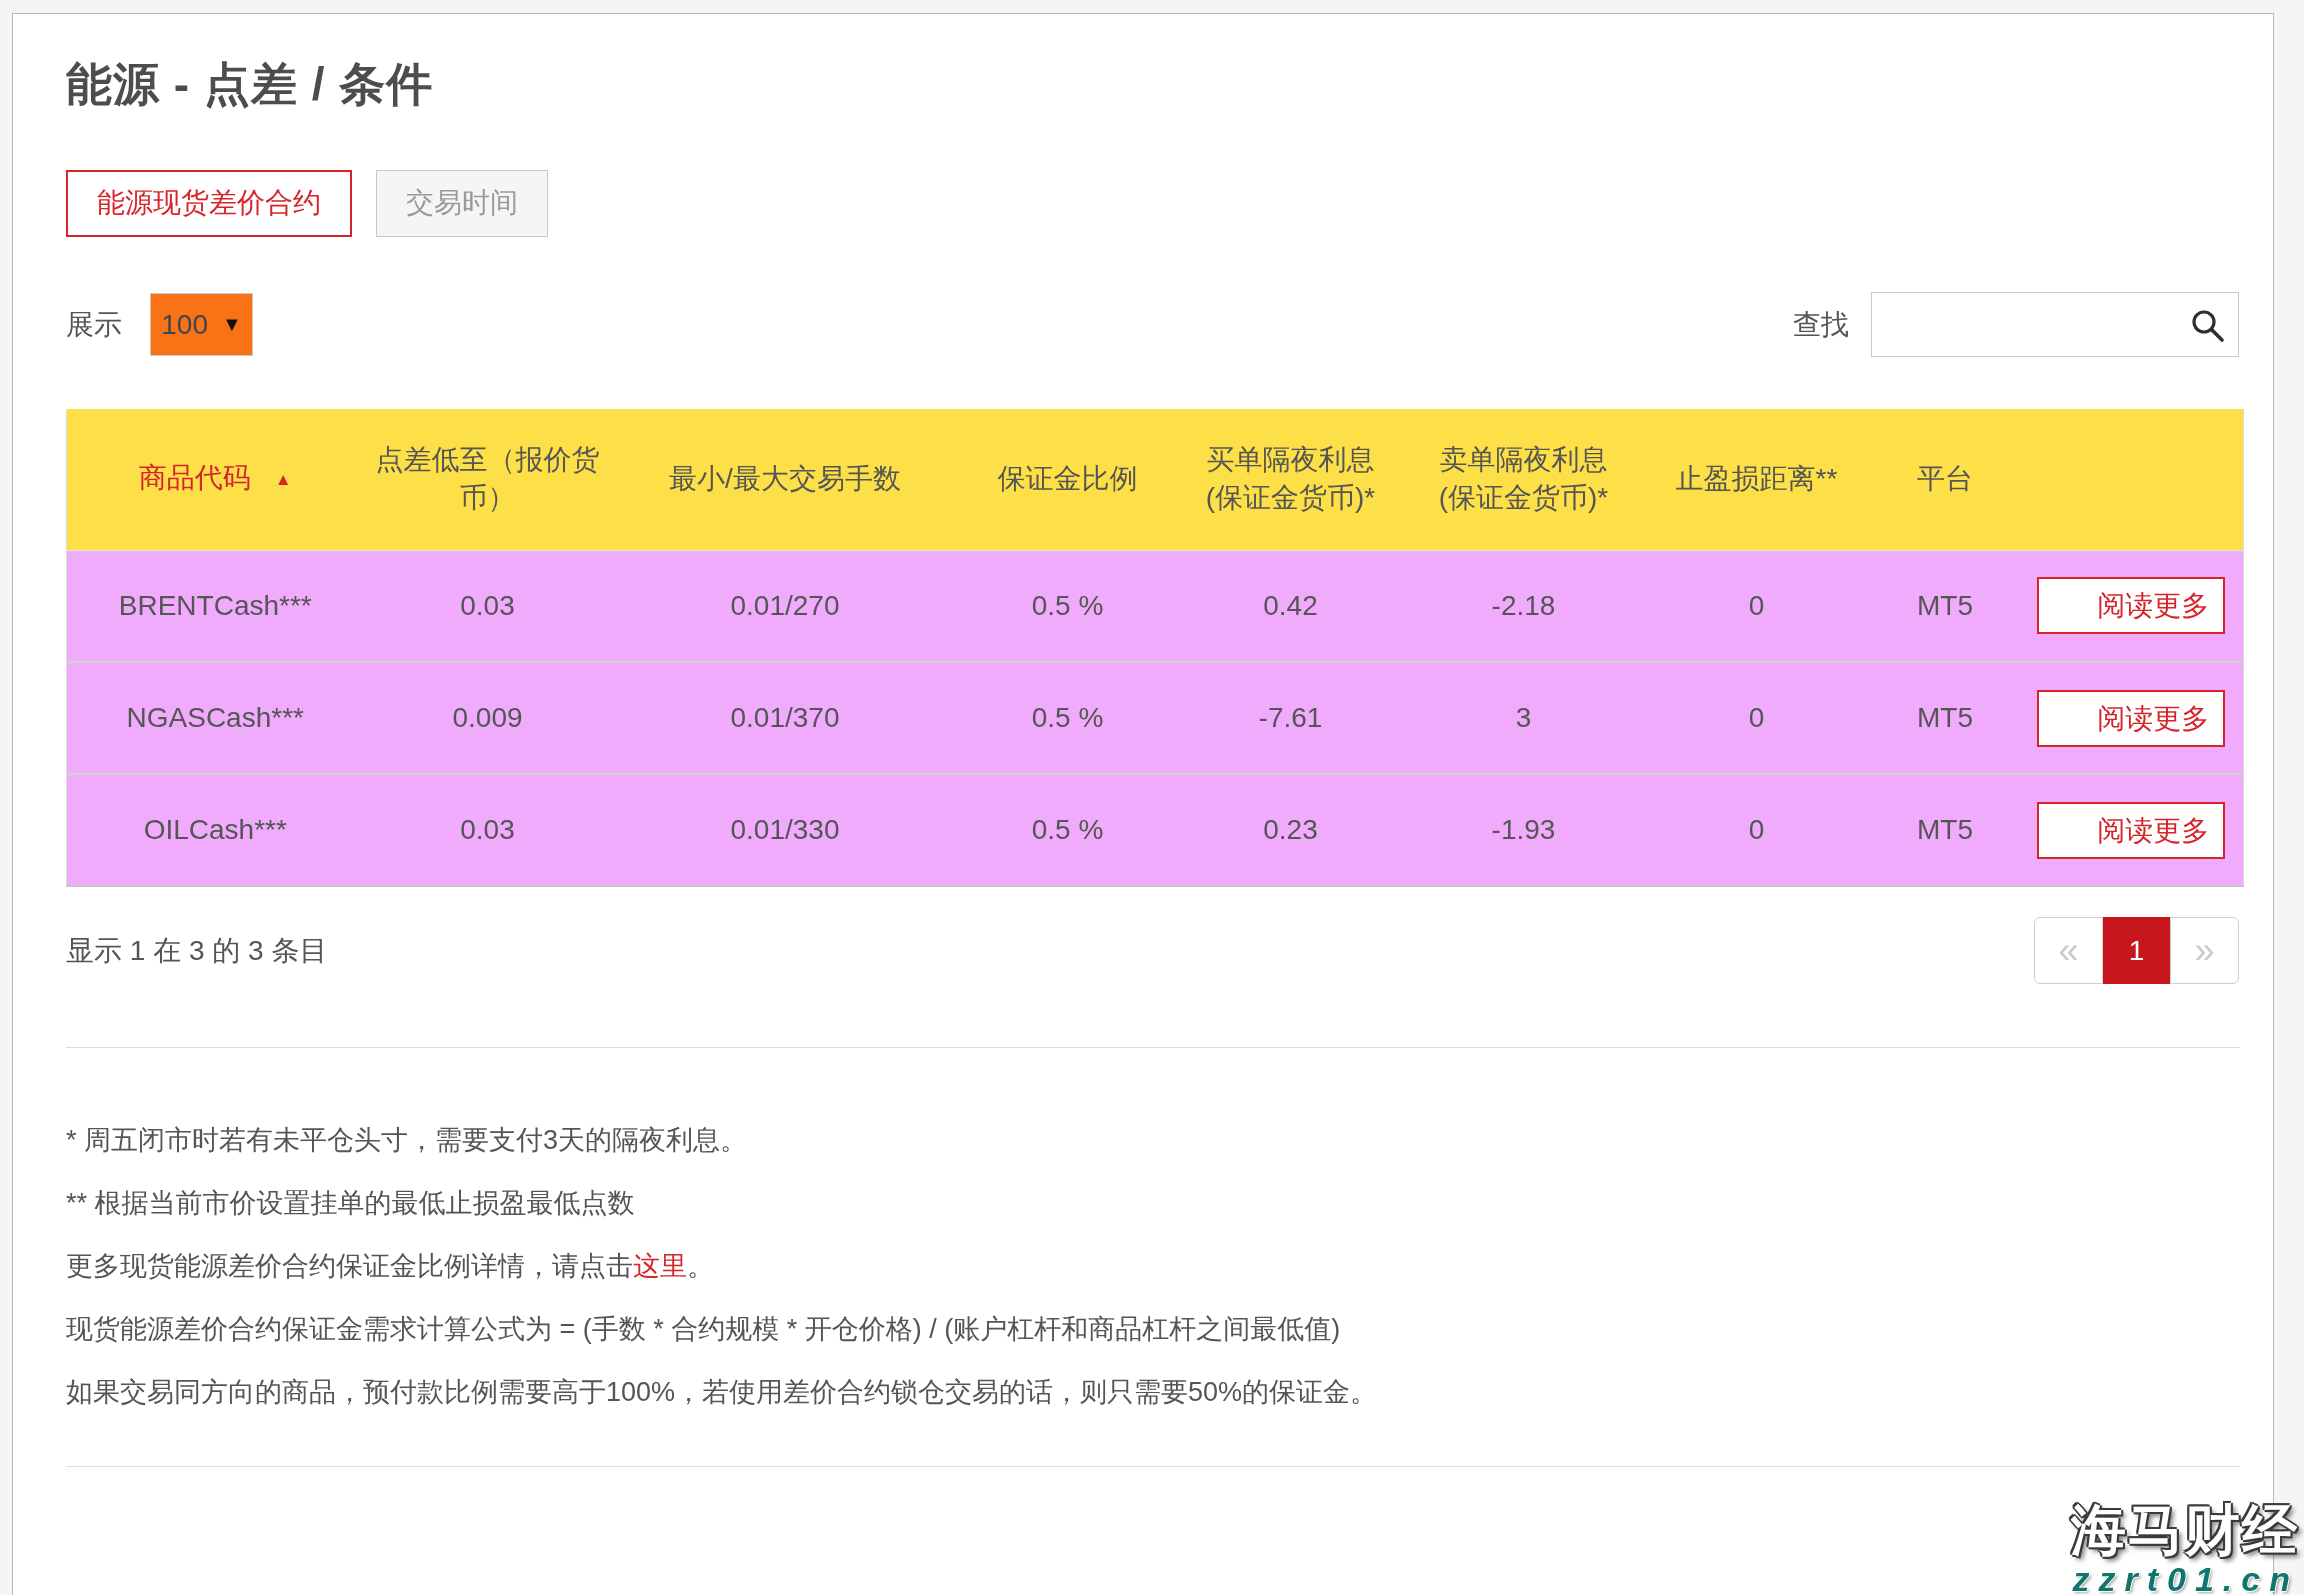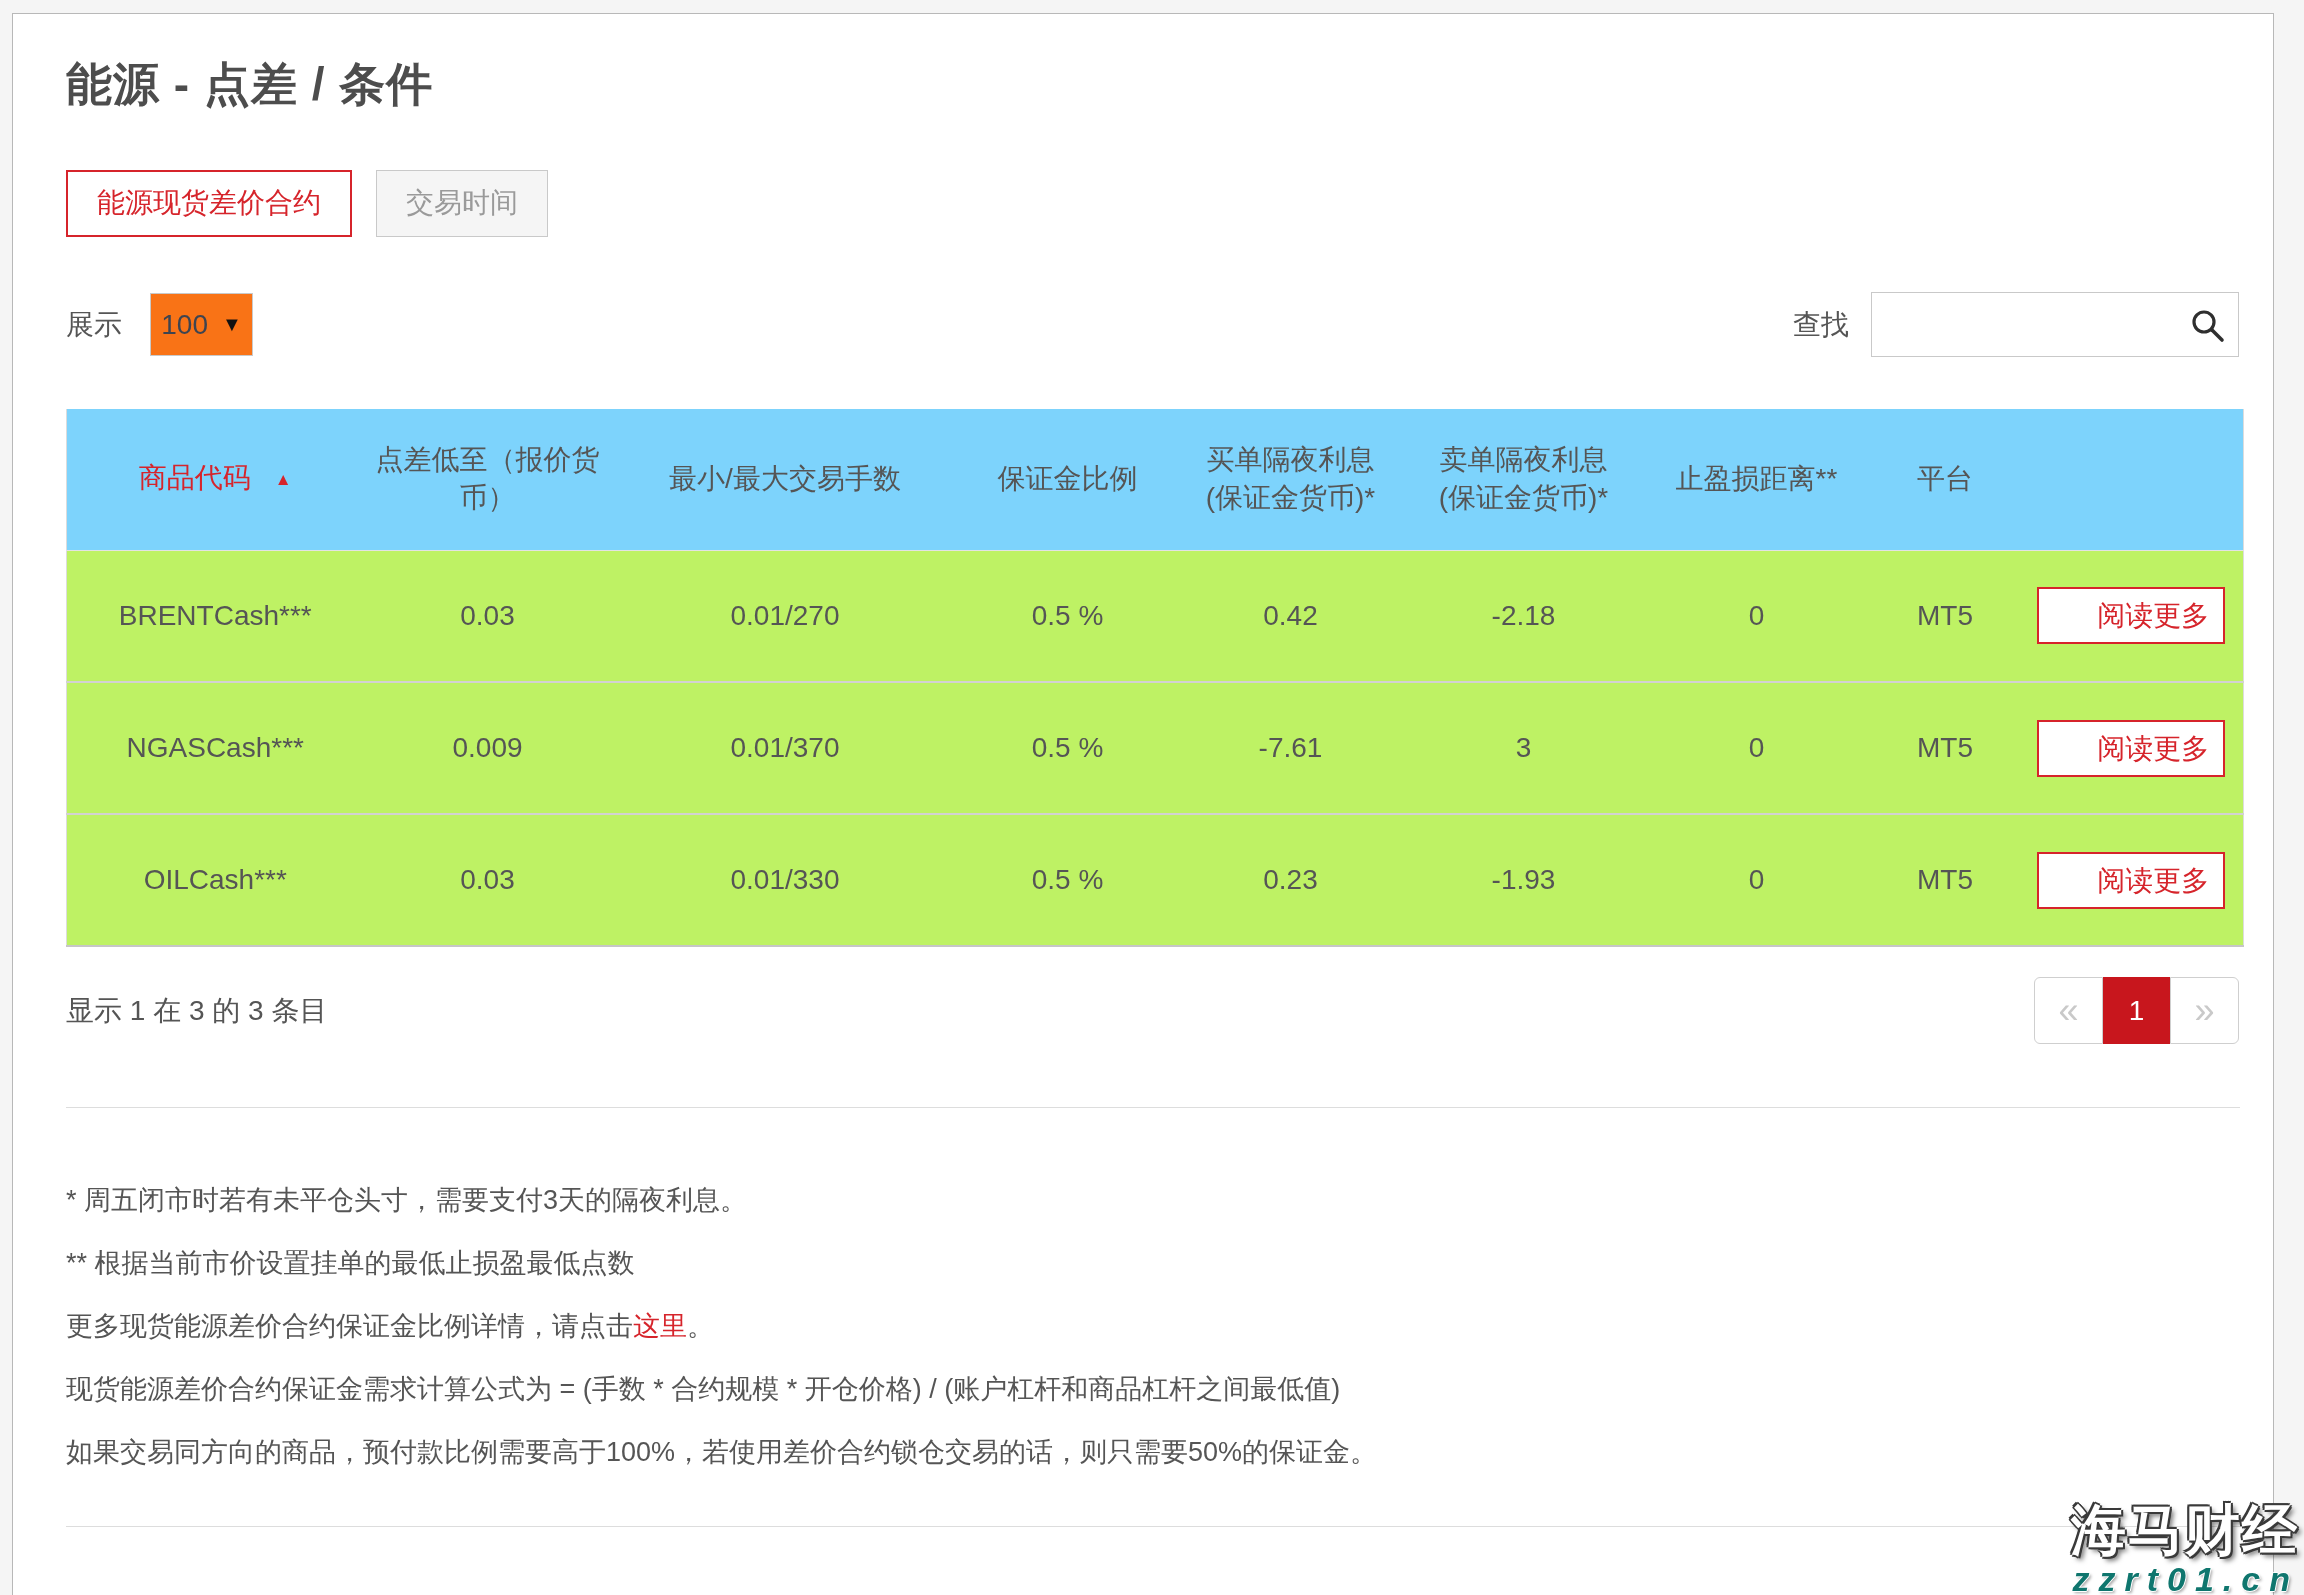--- a/index.html
+++ b/index.html
@@ -90,32 +90,32 @@
     cursor:pointer;
   }
 
   
   table.data {
     margin-top:52px;
     width:2174px;
     border-collapse:collapse;
     table-layout:fixed;
   }
-  table.data thead tr { height:141px; background:#7dd3fc;padding-left:19px; }
+  table.data thead tr { height:141px; background:#fde047;padding-left:19px; }
   table.data th {
     font-weight:normal;
     font-size:28px;
     color:#555;
     text-align:center;
     vertical-align:middle;
     line-height:38px;
   }
   table.data th.sym-col { color:#d6242b; cursor:pointer; }
   .sort-caret { color:#d6242b; font-size:17px; margin-left:24px; vertical-align:2px; }
-  table.data tbody tr { height:132px; background:#bef264; border-top:2px solid #d2d2d2; }
+  table.data tbody tr { height:112px; background:#f0abfc; border-top:2px solid #d2d2d2; }
   table.data tbody tr:first-child { border-top:1px solid #e3e3e3; }
   table.data { border-left:1px solid #dcdcdc; border-right:1px solid #dcdcdc; border-bottom:2px solid #c6c6c6; }
   table.data td {
     font-size:28px; color:#555;
     text-align:center; vertical-align:middle;
   }
   .read-more-btn {
     display:inline-block;
     min-width:188px;
     height:57px; line-height:53px;

